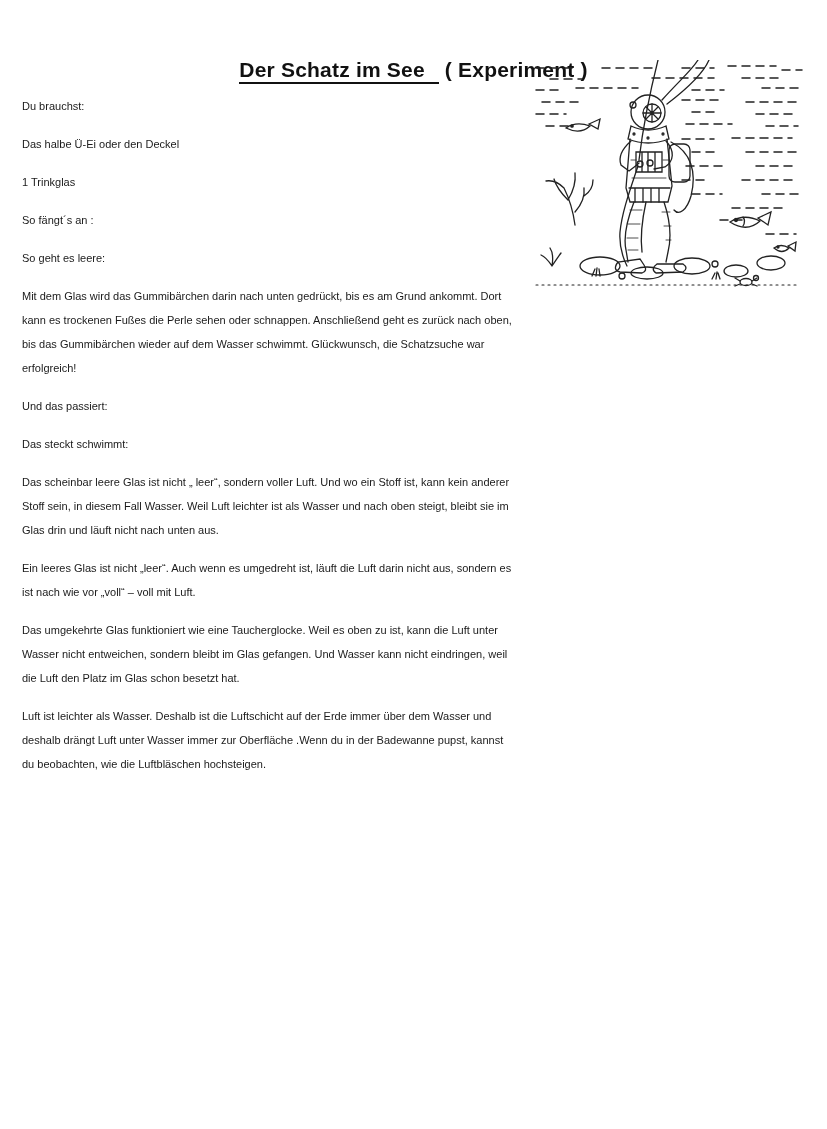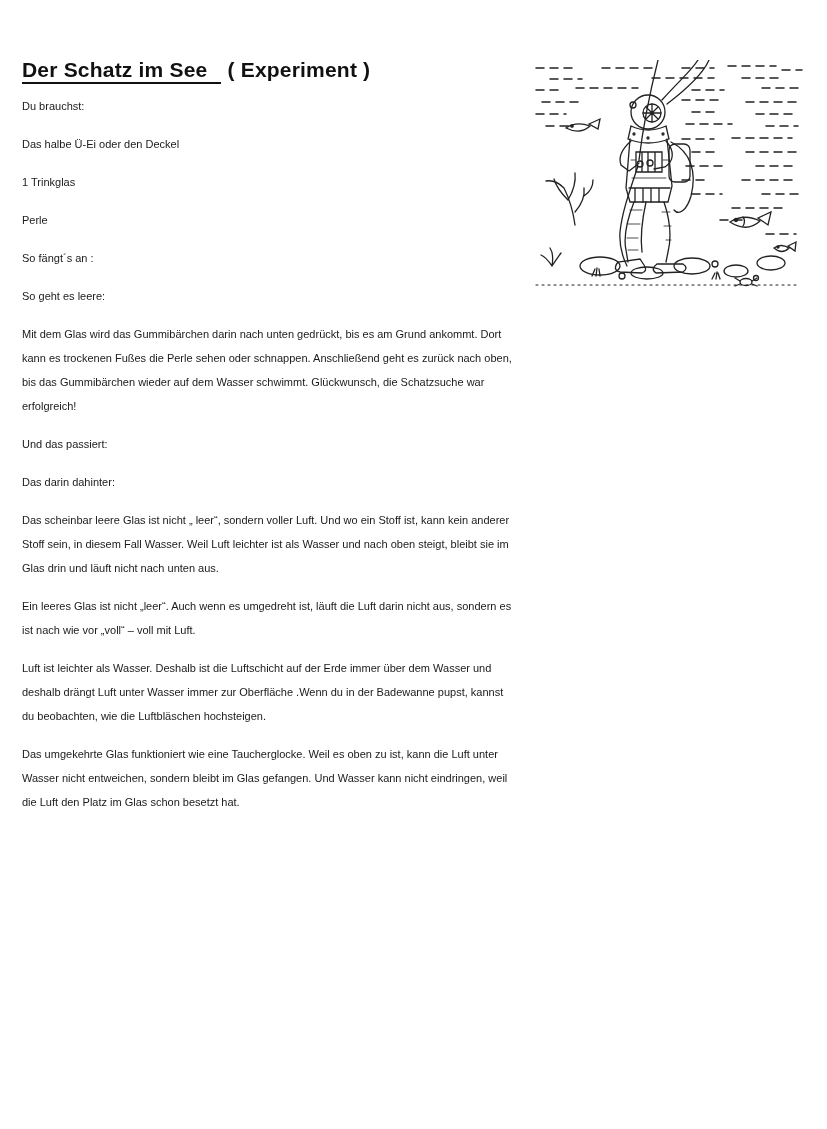--- a/index.html
+++ b/index.html
@@ -16,20 +16,21 @@
     width:827px;height:1129px;
     padding:0 22px;
     box-sizing:border-box;
   }
   h1.doc-title{
     margin:58px 0 12px 0;
     font-size:21px;
     font-weight:700;
     letter-spacing:.2px;
     color:#111;
+    text-align:center;
   }
   .t-underline{
     border-bottom:2.5px solid #111;
     padding-right:14px;
     padding-bottom:1px;
   }
   .t-suffix{margin-left:6px;}
   .block{
     font-size:11px;
     line-height:24px;
@@ -147,34 +148,33 @@
         <path d="M6 225 H270" stroke-dasharray="2 4" stroke-width="1.1"></path>
       </g>
     </svg>
   </div>
 
   <h1 class="doc-title"><span class="t-underline">Der Schatz im See</span><span class="t-suffix">( Experiment )</span></h1>
 
   <div class="block">Du brauchst:</div>
   <div class="block">Das halbe Ü-Ei oder den Deckel</div>
   <div class="block">1 Trinkglas</div>
-  <div class="block">Perle</div>
   <div class="block">So fängt´s an :</div>
   <div class="block">So geht es leere:</div>
   <div class="block">Mit dem Glas wird das Gummibärchen darin nach unten gedrückt, bis es am Grund ankommt. Dort
 kann es trockenen Fußes die Perle sehen oder schnappen. Anschließend geht es zurück nach oben,
 bis das Gummibärchen wieder auf dem Wasser schwimmt. Glückwunsch, die Schatzsuche war
 erfolgreich!</div>
   <div class="block">Und das passiert:</div>
-  <div class="block">Das darin dahinter:</div>
+  <div class="block">Das steckt schwimmt:</div>
   <div class="block">Das scheinbar leere Glas ist nicht „ leer“, sondern voller Luft. Und wo ein Stoff ist, kann kein anderer
 Stoff sein, in diesem Fall Wasser. Weil Luft leichter ist als Wasser und nach oben steigt, bleibt sie im
 Glas drin und läuft nicht nach unten aus.</div>
   <div class="block">Ein leeres Glas ist nicht „leer“. Auch wenn es umgedreht ist, läuft die Luft darin nicht aus, sondern es
 ist nach wie vor „voll“ – voll mit Luft.</div>
+  <div class="block">Das umgekehrte Glas funktioniert wie eine Taucherglocke. Weil es oben zu ist, kann die Luft unter
+Wasser nicht entweichen, sondern bleibt im Glas gefangen. Und Wasser kann nicht eindringen, weil
+die Luft den Platz im Glas schon besetzt hat.</div>
   <div class="block">Luft ist leichter als Wasser. Deshalb ist die Luftschicht auf der Erde immer über dem Wasser und
 deshalb drängt Luft unter Wasser immer zur Oberfläche .Wenn du in der Badewanne pupst, kannst
 du beobachten, wie die Luftbläschen hochsteigen.</div>
-  <div class="block">Das umgekehrte Glas funktioniert wie eine Taucherglocke. Weil es oben zu ist, kann die Luft unter
-Wasser nicht entweichen, sondern bleibt im Glas gefangen. Und Wasser kann nicht eindringen, weil
-die Luft den Platz im Glas schon besetzt hat.</div>
 
 </div>
 
 </body></html>

